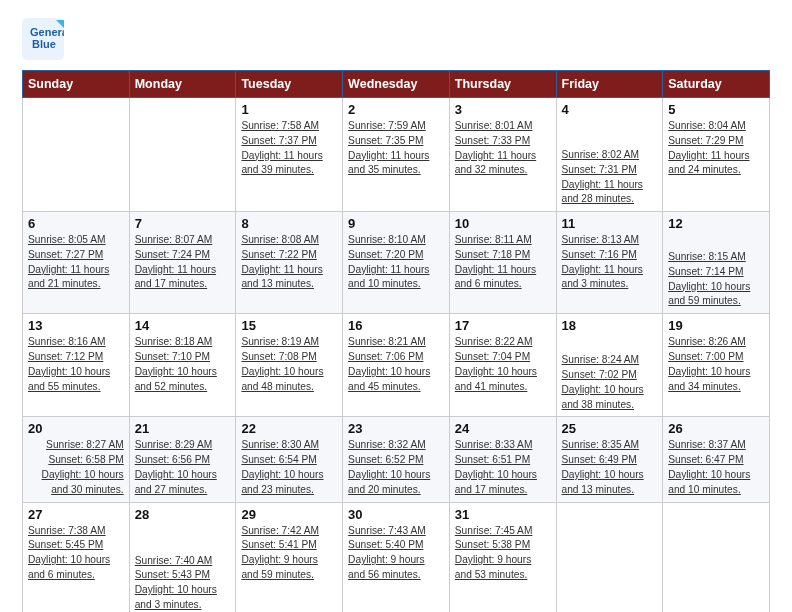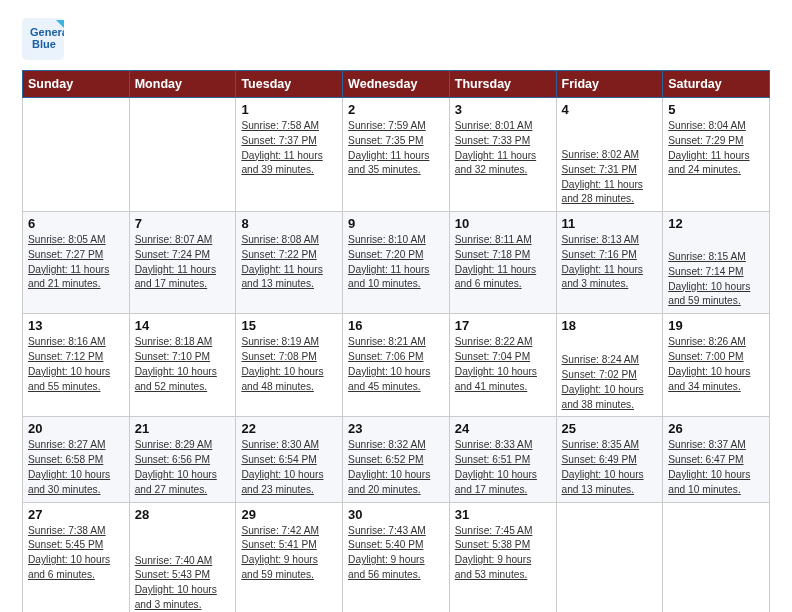--- a/index.html
+++ b/index.html
@@ -252,21 +252,21 @@
             <div class="day-number">19</div>
             <div class="day-info" style="white-space: pre-line;">Sunrise: 8:26 AM
 Sunset: 7:00 PM
 Daylight: 10 hours
 and 34 minutes.</div>
           </td>
         </tr>
         <tr>
           <td>
             <div class="day-number">20</div>
-            <div class="day-info" style="white-space: pre-line;">Sunrise: 8:27 AM
+            <div class="day-info" style="white-space: pre-line; text-align: right;">Sunrise: 8:27 AM
 Sunset: 6:58 PM
 Daylight: 10 hours
 and 30 minutes.</div>
           </td>
           <td>
             <div class="day-number">21</div>
             <div class="day-info" style="white-space: pre-line;">Sunrise: 8:29 AM
 Sunset: 6:56 PM
 Daylight: 10 hours
 and 27 minutes.</div>

